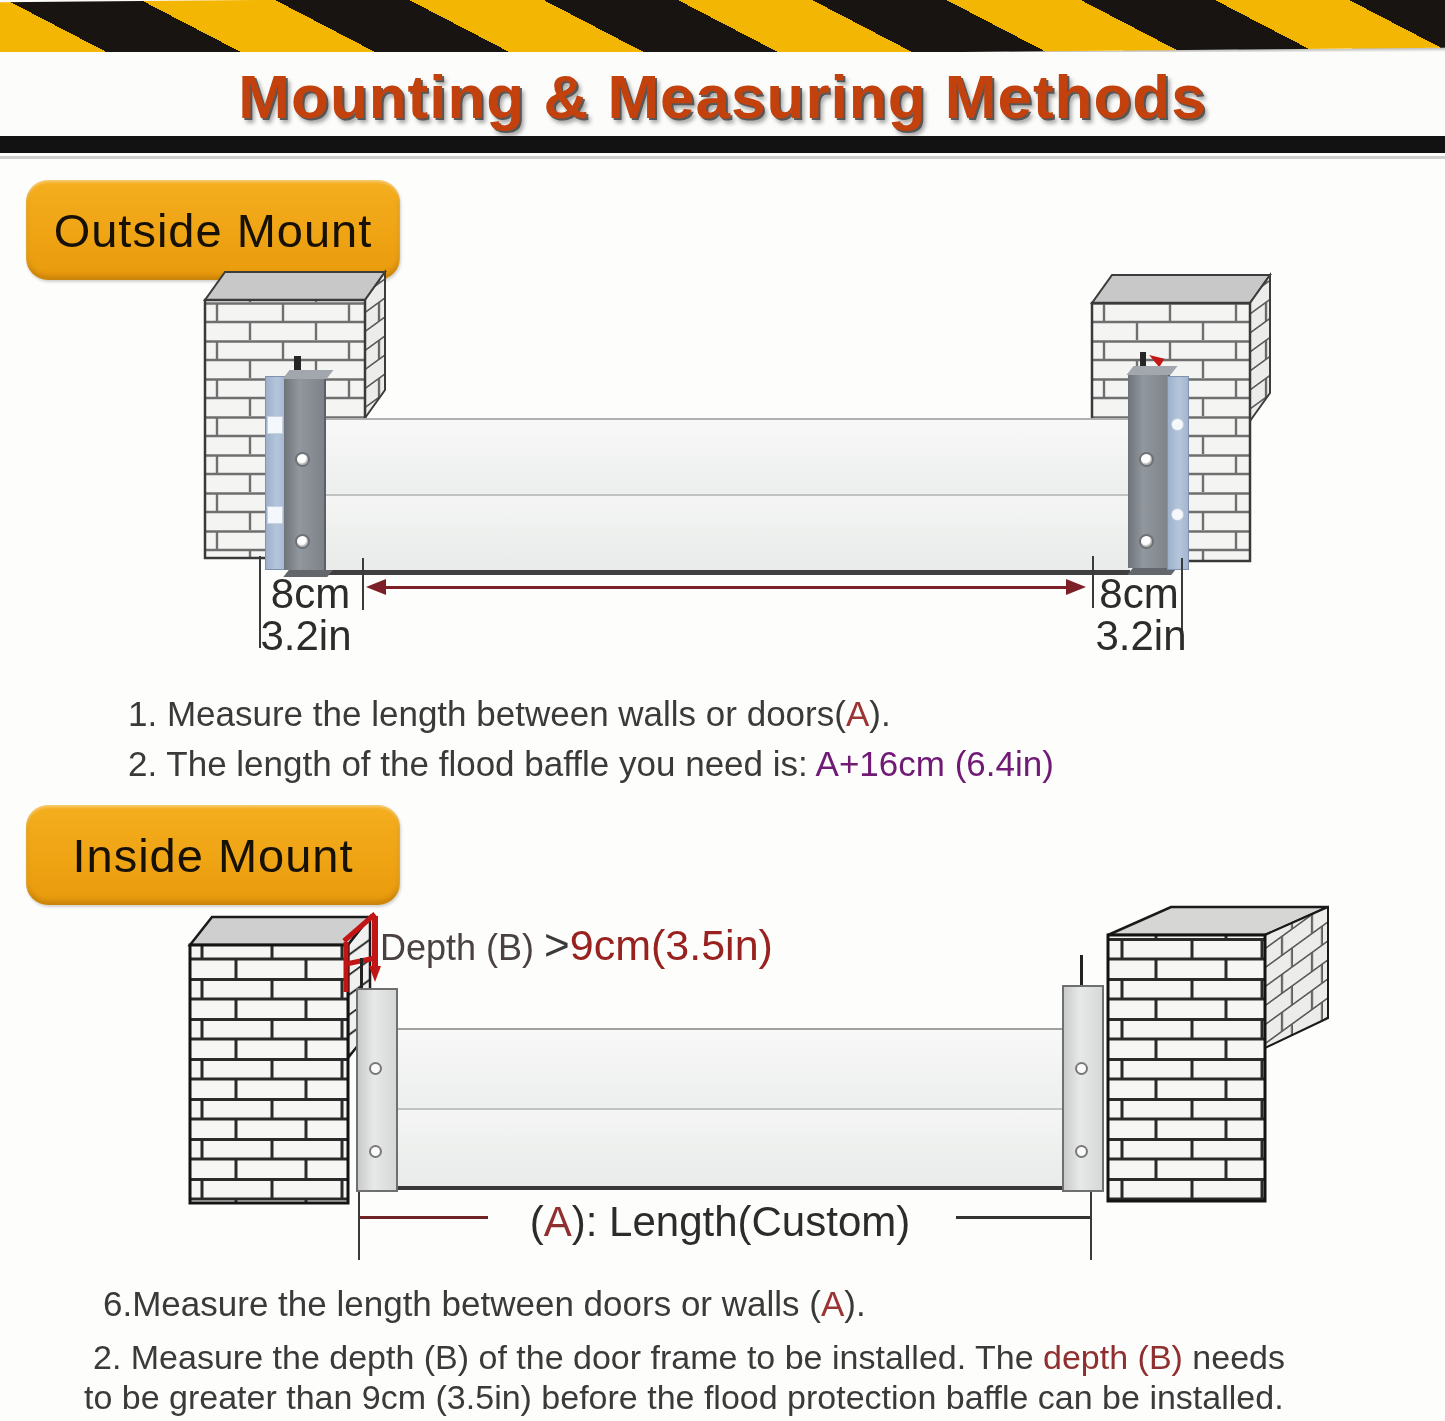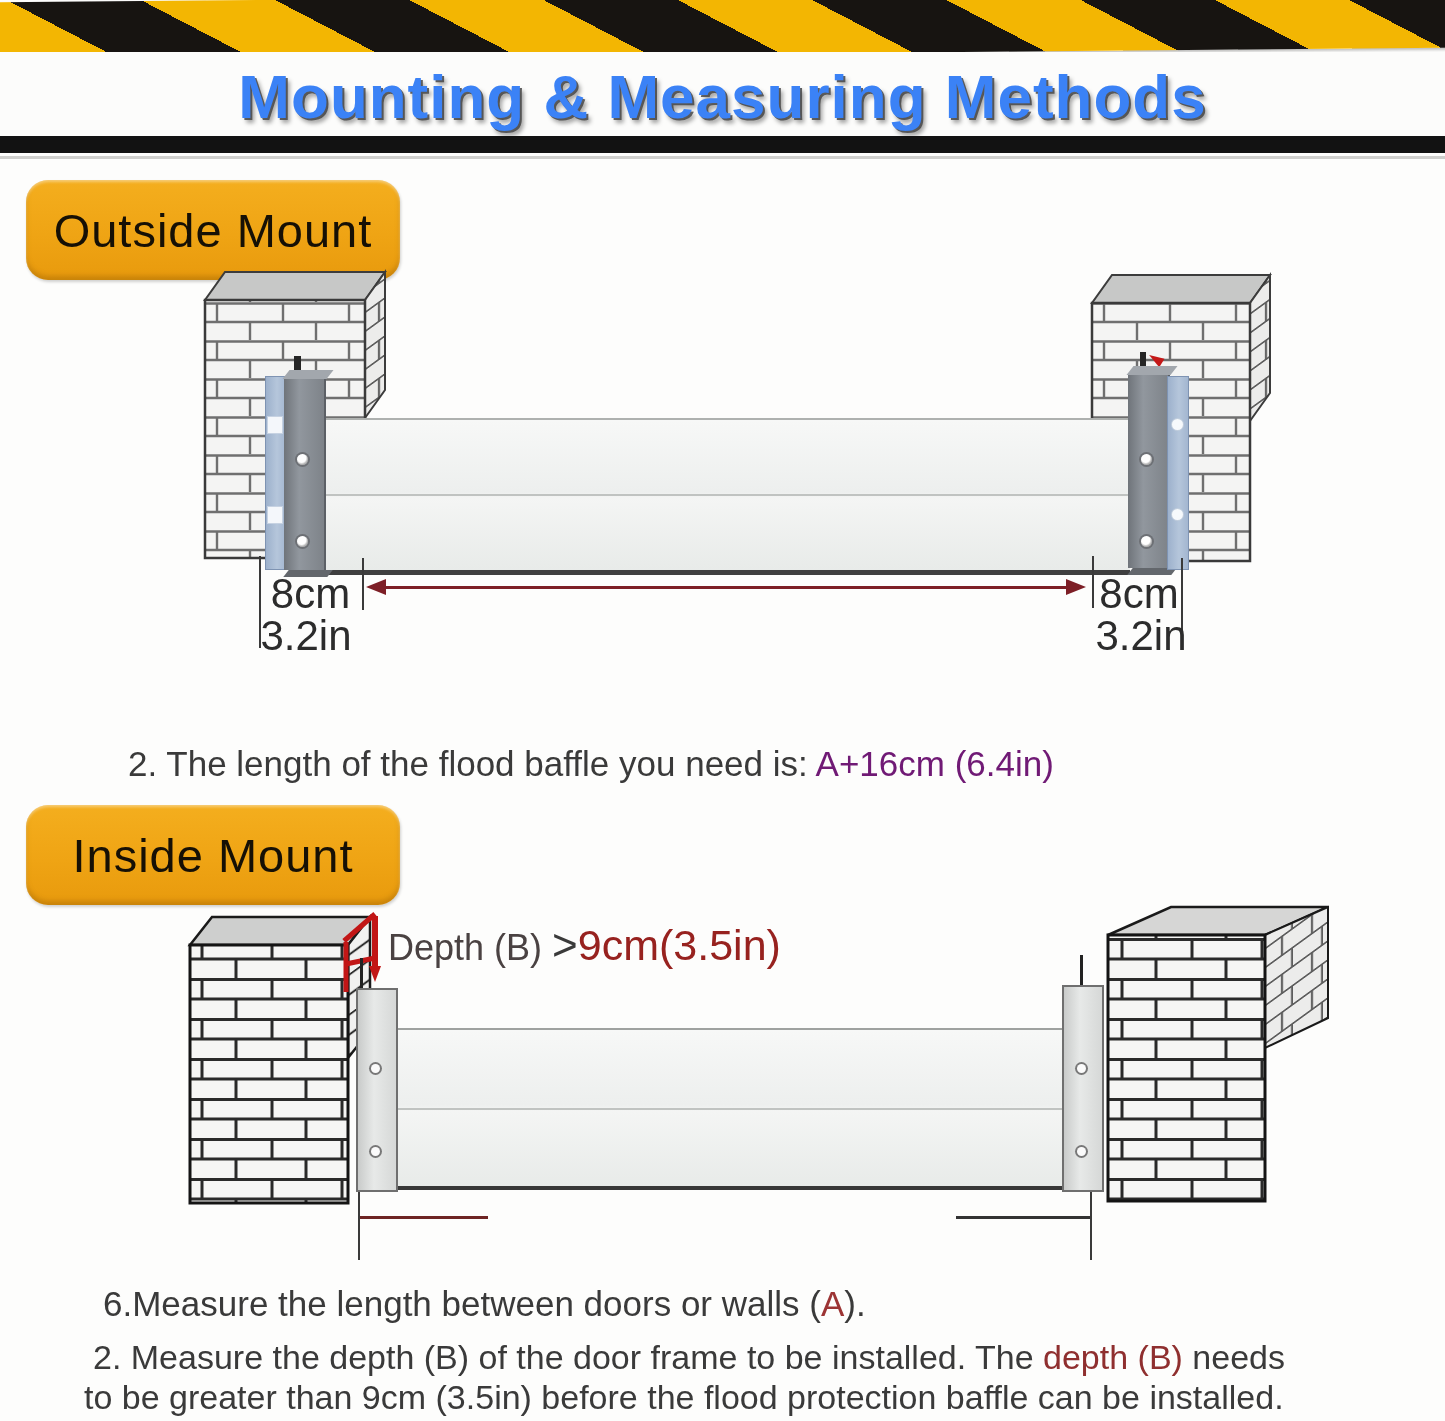--- a/index.html
+++ b/index.html
@@ -7,21 +7,21 @@
          background:#fdfdfc;font-family:"Liberation Sans", sans-serif;color:#333;}
   .abs{position:absolute;}
 
   
   .hazard{position:absolute;top:-4px;left:-12px;right:-12px;height:58px;
           transform:rotate(-0.5deg);
           background:repeating-linear-gradient(28deg,#f3b602 0 62px,#171411 62px 124px);
           box-shadow:0 2px 3px rgba(0,0,0,.25);}
   .titleband{position:absolute;top:52px;left:0;right:0;height:84px;background:#fcfcfb;}
   .title{position:absolute;top:58px;left:0;right:0;height:78px;line-height:78px;
-         text-align:center;font-size:62px;font-weight:bold;color:#3b82f6;letter-spacing:1px;
+         text-align:center;font-size:62px;font-weight:bold;color:#c2410c;letter-spacing:1px;
          text-shadow:2px 2px 0 rgba(70,70,70,.85),4px 5px 4px rgba(0,0,0,.35);}
   .blackbar{position:absolute;top:136px;left:0;right:0;height:17px;background:#121212;}
   .grayline{position:absolute;top:156px;left:0;right:0;height:3px;background:#cfcfcd;}
 
   
   .badge{position:absolute;left:26px;width:374px;height:100px;border-radius:22px;
          background:linear-gradient(180deg,#f4ae1e 0%,#efa414 55%,#e89a0d 100%);
          box-shadow:inset 0 2px 3px rgba(255,255,255,.4),inset 0 -4px 5px rgba(140,85,0,.35),1px 2px 3px rgba(0,0,0,.18);
          display:flex;align-items:center;justify-content:center;
          font-size:47px;color:#161005;letter-spacing:1px;}
@@ -162,20 +162,23 @@
     <div class="dimline" style="left:14px;right:14px;top:7px;"></div>
     <div class="dimhead left" style="left:0;top:0;"></div>
     <div class="dimhead right" style="right:0;top:0;"></div>
   </div>
   <div class="dimtext" style="left:259px;top:570px;width:103px;">8cm</div>
   <div class="dimtext" style="left:246px;top:612px;width:120px;">3.2in</div>
   <div class="dimtext" style="left:1094px;top:570px;width:90px;">8cm</div>
   <div class="dimtext" style="left:1094px;top:612px;width:94px;">3.2in</div>
 
   
+  <div class="instr" style="left:128px;top:694px;">
+    <span>1. Measure the length between walls or doors(</span><span class="redA">A</span><span>).</span>
+  </div>
   <div class="instr" style="left:128px;top:744px;">
     <span>2. The length of the flood baffle you need is: </span><span class="hl-maroon">A+16cm (6.4in)</span>
   </div>
 
   
   <div class="badge" style="top:805px;">Inside Mount</div>
 
   
   <svg class="pillar" style="left:178px;top:898px;" width="210" height="315">
     <polygon points="12,47 170,47 192,19 34,19" fill="#cecfce" stroke="#1a1a1a" stroke-width="2.5"></polygon>
@@ -191,21 +194,21 @@
   </svg>
 
   
   <svg class="pillar" style="left:338px;top:902px;" width="50" height="100">
     <path d="M6 39 L37 12" stroke="#c21616" stroke-width="5" fill="none"></path>
     <path d="M8 40 V90" stroke="#c21616" stroke-width="5" fill="none"></path>
     <path d="M37 14 V66" stroke="#c21616" stroke-width="6" fill="none"></path>
     <polygon points="31,64 43,64 37,80" fill="#c21616"></polygon>
     <path d="M8 62 L37 56" stroke="#c21616" stroke-width="5" fill="none"></path>
   </svg>
-  <div class="depthlabel" style="left:388px;top:920px;">
+  <div class="depthlabel" style="left:380px;top:920px;">
     <span>Depth (B) </span><span class="depth-gt">&gt;</span><span class="depth-val">9cm(3.5in)</span>
   </div>
 
   
   <div class="barrier" style="left:394px;top:1028px;width:669px;height:156px;border-bottom:4px solid #383838;border-top:2px solid #9fa2a0;">
     <div class="plankline" style="top:78px;"></div>
   </div>
 
   
   <div class="pin" style="left:360px;top:958px;height:30px;"></div>
@@ -217,20 +220,23 @@
   <div class="rail" style="left:1062px;top:985px;height:203px;">
     <div class="hole" style="left:13px;top:77px;"></div>
     <div class="hole" style="left:13px;top:160px;"></div>
   </div>
 
   
   <div class="tick" style="left:358px;top:1192px;height:68px;"></div>
   <div class="tick" style="left:1090px;top:1192px;height:68px;"></div>
   <div class="hseg-red" style="left:360px;top:1216px;width:128px;"></div>
   <div class="hseg-dark" style="left:956px;top:1216px;width:134px;"></div>
+  <div class="spanlabel" style="left:495px;top:1198px;width:450px;font-size:42px;">
+    <span>(</span><span class="hl-red2">A</span><span>): Length(Custom)</span>
+  </div>
 
   
   <div class="instr" style="left:103px;top:1284px;">
     <span>6.Measure the length between doors or walls (</span><span class="redA">A</span><span>).</span>
   </div>
   <div class="instr" style="left:93px;top:1338px;font-size:34px;">
     <span>2. Measure the depth (B) of the door frame to be installed. The </span><span class="hl-red2">depth (B)</span><span> needs</span>
   </div>
   <div class="instr" style="left:84px;top:1378px;font-size:34px;">to be greater than 9cm (3.5in) before the flood protection baffle can be installed.</div>
 

